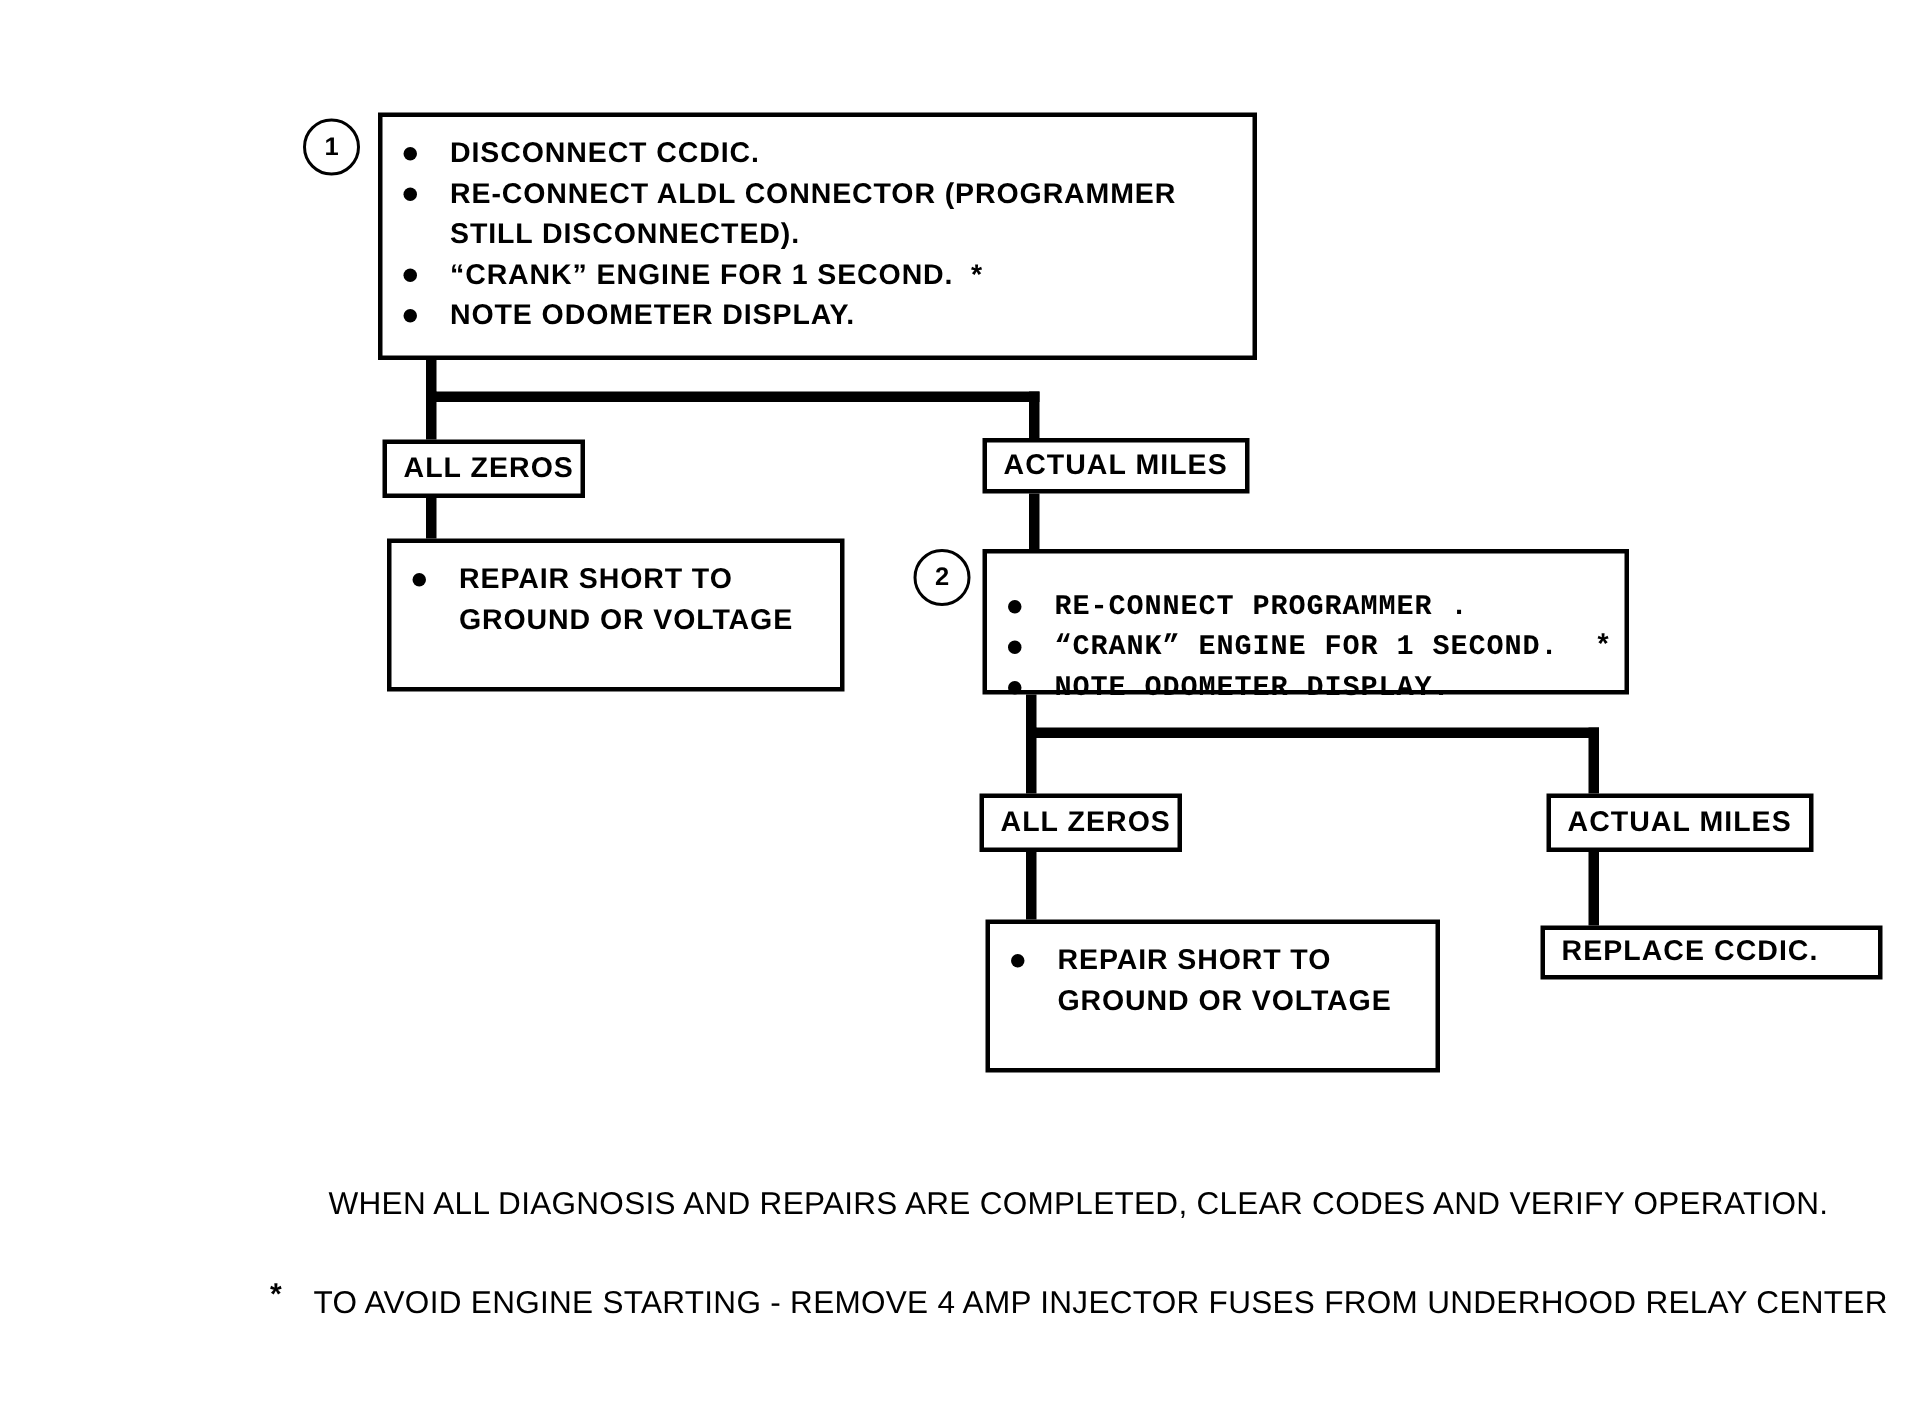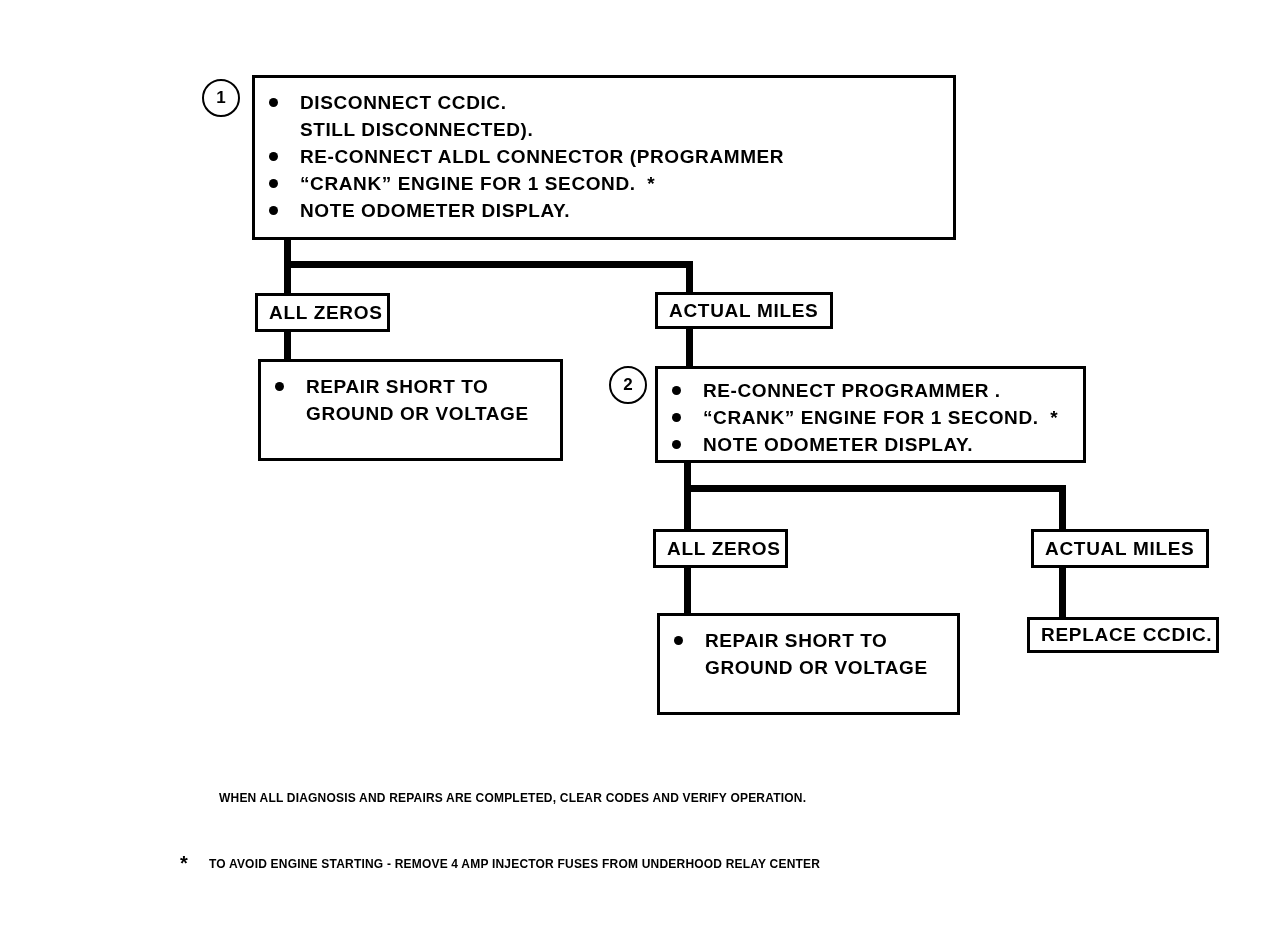--- a/index.html
+++ b/index.html
@@ -109,56 +109,56 @@
   .hline {
     position: absolute;
     background: #000000;
     height: 7px;
     z-index: 2;
   }
 
   
   .footnote {
     position: absolute;
-    font-size: 12px;
-    font-weight: bold;
+    font-size: 21px;
+    font-weight: normal;
     letter-spacing: 0.2px;
     color: #000000;
     white-space: nowrap;
   }
   .asterisk {
     position: absolute;
     font-size: 20px;
     font-weight: bold;
     color: #000000;
   }
 </style>
 </head>
 <body>
 
 <div id="page">
 
   <div class="step-circle" style="left:202px; top:79px;">1</div>
 
-  <div class="box" style="left:252px; top:75px; width:704px; height:165px;">
+  <div class="box" style="left:252px; top:75px; width:586px; height:165px;">
     <div class="blist">
       <div class="brow">
         <span class="bullet"></span>
         <span class="btext">DISCONNECT CCDIC.</span>
+      </div>
+      <div class="brow">
+        <span class="bullet"></span>
+        <span class="btext">RE-CONNECT ALDL CONNECTOR (PROGRAMMER</span>
       </div>
       <div class="brow">
         <span class="bullet hidden"></span>
         <span class="btext cont">STILL DISCONNECTED).</span>
       </div>
       <div class="brow">
         <span class="bullet"></span>
-        <span class="btext">RE-CONNECT ALDL CONNECTOR (PROGRAMMER</span>
-      </div>
-      <div class="brow">
-        <span class="bullet"></span>
         <span class="btext">“CRANK” ENGINE FOR 1 SECOND.  *</span>
       </div>
       <div class="brow">
         <span class="bullet"></span>
         <span class="btext">NOTE ODOMETER DISPLAY.</span>
       </div>
     </div>
   </div>
 
   <div class="vline" style="left:284px; top:238px; height:30px;"></div>
@@ -189,21 +189,21 @@
       <div class="brow">
         <span class="bullet hidden"></span>
         <span class="btext cont">GROUND OR VOLTAGE</span>
       </div>
     </div>
   </div>
 
   <div class="step-circle" style="left:609px; top:366px;">2</div>
 
   <div class="box" style="left:655px; top:366px; width:431px; height:97px;">
-    <div class="blist" style="padding-top:9px;">
+    <div class="blist" style="padding-top:23px;font-family:Liberation Mono, monospace;">
       <div class="brow">
         <span class="bullet"></span>
         <span class="btext">RE-CONNECT PROGRAMMER .</span>
       </div>
       <div class="brow">
         <span class="bullet"></span>
         <span class="btext">“CRANK” ENGINE FOR 1 SECOND.  *</span>
       </div>
       <div class="brow">
         <span class="bullet"></span>
@@ -234,21 +234,21 @@
         <span class="bullet"></span>
         <span class="btext">REPAIR SHORT TO</span>
       </div>
       <div class="brow">
         <span class="bullet hidden"></span>
         <span class="btext cont">GROUND OR VOLTAGE</span>
       </div>
     </div>
   </div>
 
-  <div class="label-box" style="left:1027px; top:617px; width:192px; height:36px;">
+  <div class="label-box" style="left:1027px; top:617px; width:228px; height:36px;">
     <span class="txt">REPLACE CCDIC.</span>
   </div>
 
   <div class="footnote" style="left:219px; top:791px;">WHEN ALL DIAGNOSIS AND REPAIRS ARE COMPLETED, CLEAR CODES AND VERIFY OPERATION.</div>
 
   <span class="asterisk" style="left:180px; top:852px;">*</span>
 
   <div class="footnote" style="left:209px; top:857px;">TO AVOID ENGINE STARTING - REMOVE 4 AMP INJECTOR FUSES FROM UNDERHOOD RELAY CENTER</div>
 
 </div>

